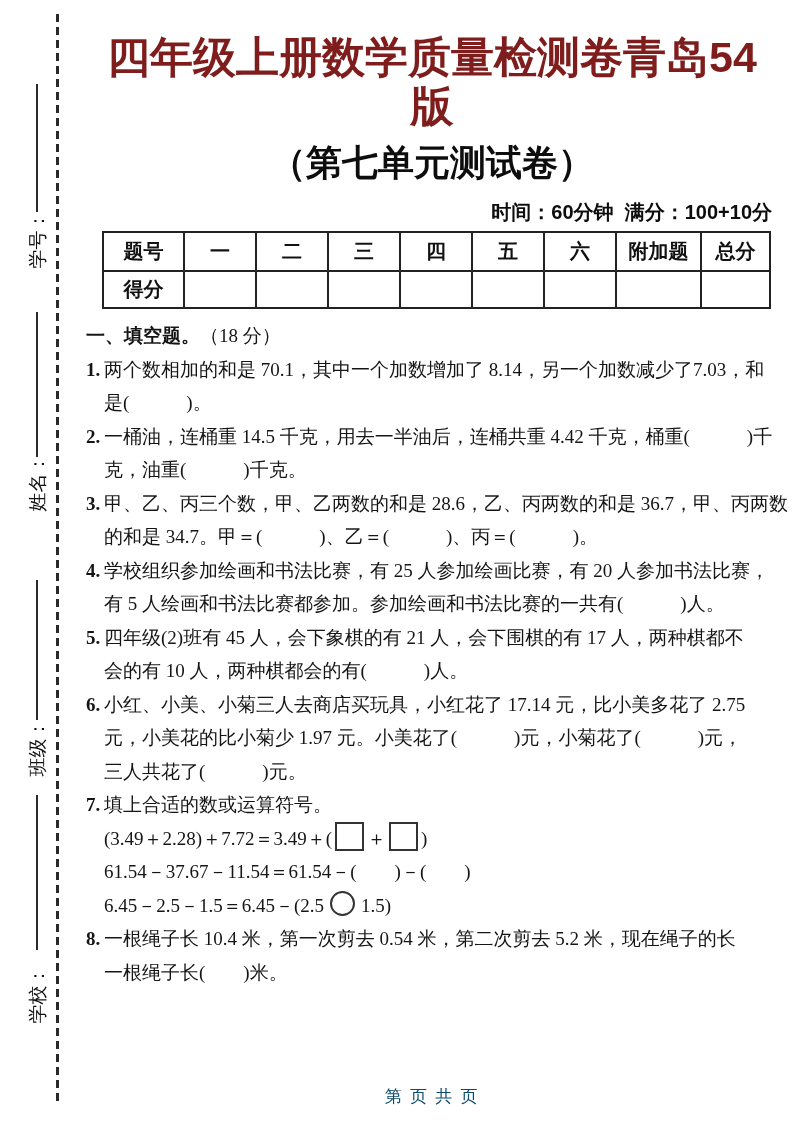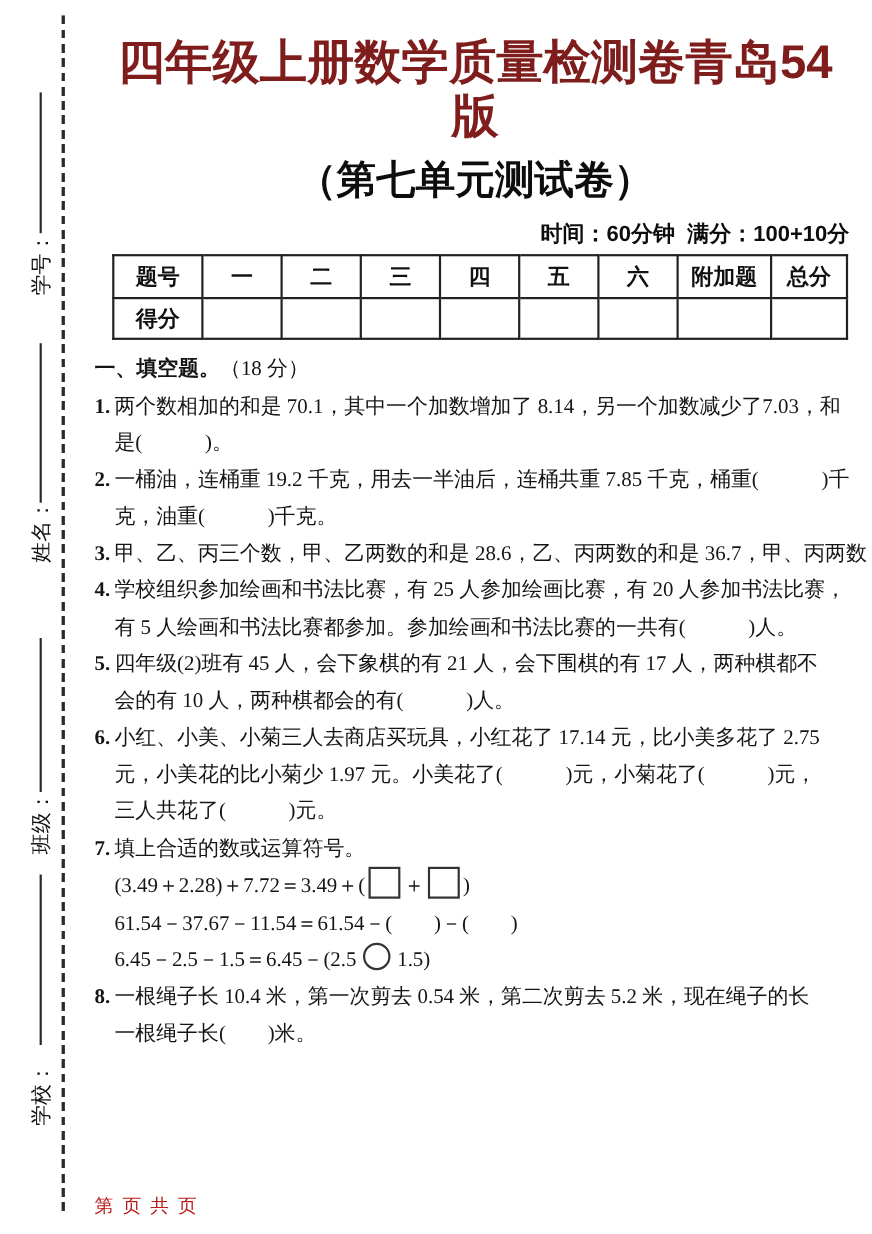--- a/index.html
+++ b/index.html
@@ -70,21 +70,21 @@
     background:#fff;
   }
   .circle {
     display:inline-block; width:21px; height:21px;
     border:2px solid #333; border-radius:50%;
     vertical-align:-4px; margin:0 6px; background:#fff;
   }
 
   .footer {
     position:absolute; left:86px; top:1085px; width:692px;
-    text-align:left; font-size:17px; letter-spacing:2px; color:#b91c1c;
+    text-align:center; font-size:17px; letter-spacing:2px; color:#0c4a6e;
   }
 </style>
 </head>
 <body>
 
 <div class="dashed-rule"></div>
 <div class="blank-line" id="bl1"></div>
 <div class="blank-line" id="bl2"></div>
 <div class="blank-line" id="bl3"></div>
 <div class="blank-line" id="bl4"></div>
@@ -144,27 +144,28 @@
     </div>
 
     <div class="q">
       <span class="qnum">1.</span>
       <div class="qline">两个数相加的和是 70.1，其中一个加数增加了 8.14，另一个加数减少了7.03，和</div>
       <div class="qline">是(　　　)。</div>
     </div>
 
     <div class="q">
       <span class="qnum">2.</span>
-      <div class="qline">一桶油，连桶重 19.2 千克，用去一半油后，连桶共重 7.85 千克，桶重(　　　)千</div>
+      <div class="qline">一桶油，连桶重 14.5 千克，用去一半油后，连桶共重 4.42 千克，桶重(　　　)千</div>
       <div class="qline">克，油重(　　　)千克。</div>
     </div>
 
     <div class="q">
       <span class="qnum">3.</span>
       <div class="qline">甲、乙、丙三个数，甲、乙两数的和是 28.6，乙、丙两数的和是 36.7，甲、丙两数</div>
+      <div class="qline">的和是 34.7。甲＝(　　　)、乙＝(　　　)、丙＝(　　　)。</div>
     </div>
 
     <div class="q">
       <span class="qnum">4.</span>
       <div class="qline">学校组织参加绘画和书法比赛，有 25 人参加绘画比赛，有 20 人参加书法比赛，</div>
       <div class="qline">有 5 人绘画和书法比赛都参加。参加绘画和书法比赛的一共有(　　　)人。</div>
     </div>
 
     <div class="q">
       <span class="qnum">5.</span>

